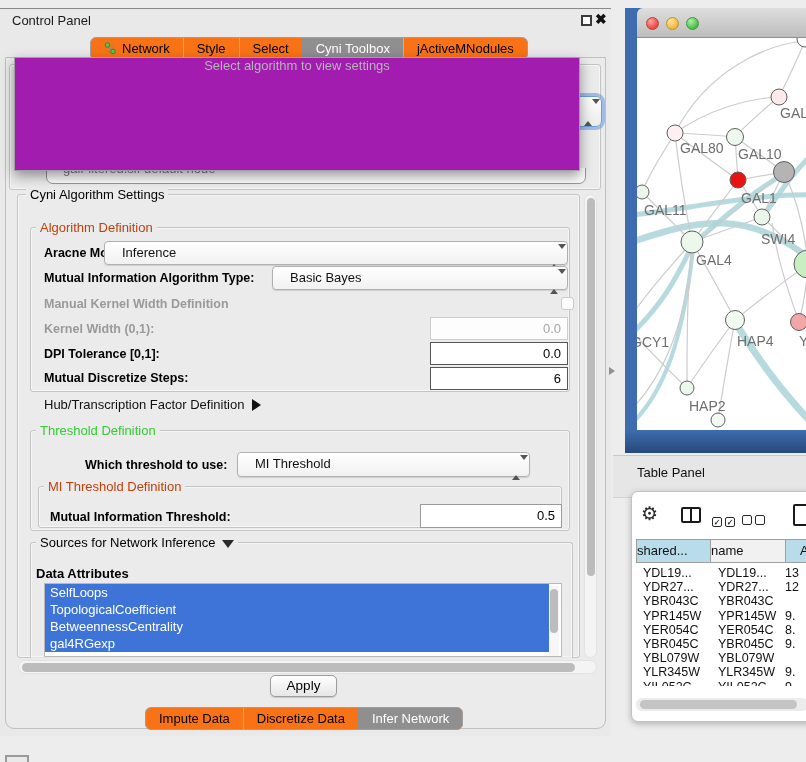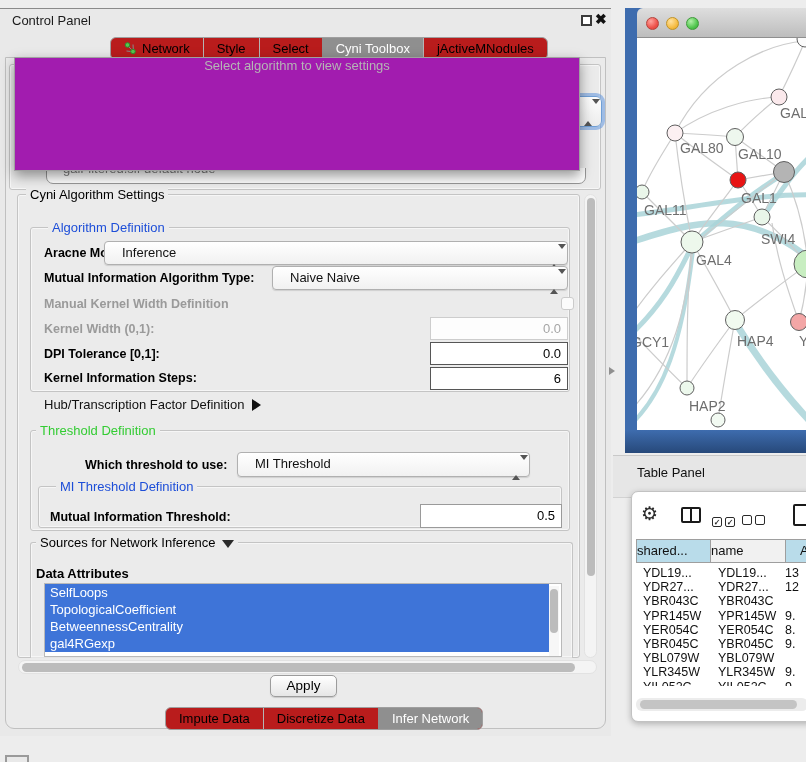--- a/index.html
+++ b/index.html
@@ -9,31 +9,31 @@
   .abs { position:absolute; }
 
   
   .cp-bg { left:0; top:8px; width:611px; height:728px; background:#e9e9e9; border-top:1px solid #8a8a8a; }
   .cp-title { left:12px; top:13px; font-size:13px; color:#1a1a1a; }
   .float-btn { left:581px; top:15px; width:11px; height:11px; border:2px solid #3a3a3a; background:#fff; }
   .close-btn { left:595px; top:11px; font-size:14px; font-weight:bold; color:#111; cursor:default; }
   .cp-body { left:5px; top:57px; width:601px; height:672px; background:#ebebeb; border:1px solid #c0c0c0; border-radius:0 0 9px 9px; }
 
   
-  .tabstrip { display:flex; height:23px; background:#b91c1c; border:1px solid #9f9f9f; border-radius:6px; overflow:hidden; z-index:6;margin-left:20px; }
+  .tabstrip { display:flex; height:23px; background:#f97316; border:1px solid #9f9f9f; border-radius:6px; overflow:hidden; z-index:6; }
   .tabstrip .tab { font-size:13px; line-height:21px; padding:0 13px; color:#000; white-space:nowrap; display:flex; align-items:center; gap:5px; }
   .tabstrip .tab + .tab { border-left:1px solid #b5b5b5; }
   .tabstrip .tab.sel { background:#8f8f8f; color:#fff; border-left:1px solid #8f8f8f; }
   .top-tabs { left:90px; top:37px; }
   .bottom-tabs { left:145px; top:707px; }
 
   
   .grp { border:1px solid #c4c4c4; border-radius:3px; box-shadow:inset 0 0 0 1px rgba(255,255,255,.55); }
   .legend { position:absolute; font-size:13px; background:#ebebeb; padding:0 4px; white-space:nowrap; z-index:3; }
-  .legend.blue { color:#1d4ed8;margin-left:12px; }
+  .legend.blue { color:#c2410c; }
   .legend.green { color:#33cc33; }
   .lbl { position:absolute; font-size:12.5px; font-weight:bold; color:#000; white-space:nowrap; }
   .lbl.dis { color:#9a9a9a; }
   .combo { position:absolute; background:linear-gradient(#ffffff,#f1f1f1); border:1px solid #b0b0b0; border-radius:4px; box-shadow:0 1px 1px rgba(0,0,0,.12); font-size:13px; line-height:22px; padding-left:17px; color:#111; }
   .combo .arrows { position:absolute; right:9px; top:4px; width:8px; }
   .arr-up { width:0; height:0; border-left:4px solid transparent; border-right:4px solid transparent; border-bottom:5px solid #555; margin-bottom:3px; }
   .arr-dn { width:0; height:0; border-left:4px solid transparent; border-right:4px solid transparent; border-top:5px solid #555; }
   .tfield { position:absolute; background:#fff; border:1px solid #565656; font-size:13px; text-align:right; padding:3px 6px 0 0; color:#000; }
   .tfield.dis { border:1px solid #cdcdcd; background:#fdfdfd; color:#a5a5a5; }
   .checkbox { position:absolute; width:13px; height:13px; border:1px solid #cbcbcb; border-radius:3px; background:#fbfbfb; }
@@ -144,34 +144,34 @@
   <span class="legend blue" style="left:36px; top:220px;">Algorithm Definition</span>
 
   <span class="lbl" style="left:44px; top:246px;">Aracne Mode:</span>
   <div class="combo" style="left:104px; top:241px; width:464px; height:24px;">
     <span>Inference</span>
     <span class="arrows"><span class="arr-up"></span><span class="arr-dn"></span></span>
   </div>
 
   <span class="lbl" style="left:44px; top:271px;">Mutual Information Algorithm Type:</span>
   <div class="combo" style="left:272px; top:266px; width:296px; height:24px;">
-    <span>Naive Naive</span>
+    <span>Basic Bayes</span>
     <span class="arrows"><span class="arr-up"></span><span class="arr-dn"></span></span>
   </div>
 
   <span class="lbl dis" style="left:44px; top:297px;">Manual Kernel Width Definition</span>
   <div class="checkbox" style="left:561px; top:297px;"></div>
 
   <span class="lbl dis" style="left:44px; top:322px;">Kernel Width (0,1):</span>
   <div class="tfield dis" style="left:430px; top:317px; width:138px; height:23px;">0.0</div>
 
   <span class="lbl" style="left:44px; top:347px;">DPI Tolerance [0,1]:</span>
   <div class="tfield" style="left:430px; top:342px; width:138px; height:23px;">0.0</div>
 
-  <span class="lbl" style="left:44px; top:371px;">Kernel Information Steps:</span>
+  <span class="lbl" style="left:44px; top:371px;">Mutual Discretize Steps:</span>
   <div class="tfield" style="left:430px; top:367px; width:138px; height:23px;">6</div>
 
   <span class="abs" style="left:44px; top:397px; font-size:13px; color:#111;"><span>Hub/Transcription Factor Definition</span><span class="tri-r"></span></span>
 
   <div class="abs grp" style="left:30px; top:430px; width:540px; height:101px;"></div>
   <span class="legend green" style="left:36px; top:423px;">Threshold Definition</span>
 
   <span class="lbl" style="left:85px; top:458px;">Which threshold to use:</span>
   <div class="combo" style="left:237px; top:452px; width:293px; height:25px;">
     <span>MI Threshold</span>

